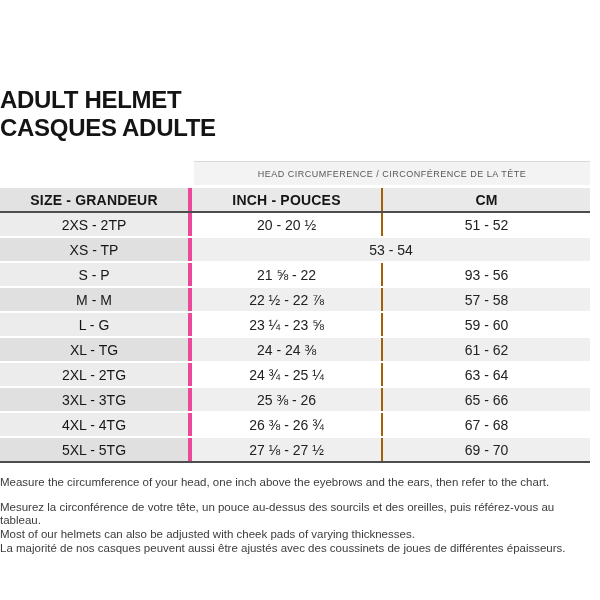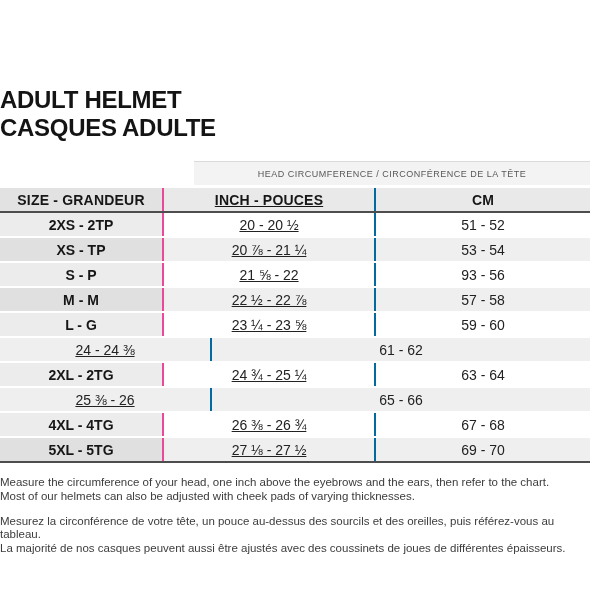--- a/index.html
+++ b/index.html
@@ -49,36 +49,36 @@
   .tbl { border-bottom: 2px solid #4d4d4d; }
   .row { display: flex; }
   .cell {
     box-sizing: border-box;
     text-align: center;
     padding: 4px 0 3px;
     font-size: 14px;
     line-height: 16px;
     color: #222;
   }
-  .c1 { width: 164px; border-right: 2px solid #ec4899; }
-  .c2 { width: 212px; border-right: 2px solid #0369a1; text-decoration: underline; }
+  .c1 { width: 192px; border-right: 4px solid #ec4899; }
+  .c2 { width: 191px; border-right: 2px solid #a16207; }
   .c3 { flex: 1; }
 
   .header-row { border-bottom: 2px solid #4d4d4d; }
   .hc {
     font-weight: bold;
     letter-spacing: 0.2px;
     color: #161616;
   }
   .header-row .c1 { background: #e2e2e2; }
   .header-row .c2, .header-row .c3 { background: #e9e9e9; }
 
   .tbody .row { border-bottom: 2px solid #fff; }
   .tbody .row:last-child { border-bottom: none; justify-content: flex-end; }
-  .size { font-weight: bold; color: #161616; }
+  .size { font-weight: normal; color: #161616; }
   .tbody .row:nth-child(odd) .c1 { background: #ececec; }
   .tbody .row:nth-child(odd) .c2,
   .tbody .row:nth-child(odd) .c3 { background: #ffffff; }
   .tbody .row:nth-child(even) .c1 { background: #e0e0e0; }
   .tbody .row:nth-child(even) .c2,
   .tbody .row:nth-child(even) .c3 { background: #efefef; }
 
   .notes {
     margin-top: 13px;
     font-size: 11.5px;
@@ -111,21 +111,20 @@
     </div>
     <div class="tbody">
   <div class="row">
     <div class="cell c1 size">2XS - 2TP</div>
     <div class="cell c2 val">20 - 20 ½</div>
     <div class="cell c3 val">51 - 52</div>
   </div>
 
   <div class="row">
     <div class="cell c1 size">XS - TP</div>
-    <div class="cell c2 val">20 ⅞ - 21 ¼</div>
     <div class="cell c3 val">53 - 54</div>
   </div>
 
   <div class="row">
     <div class="cell c1 size">S - P</div>
     <div class="cell c2 val">21 ⅝ - 22</div>
     <div class="cell c3 val">93 - 56</div>
   </div>
 
   <div class="row">
@@ -134,49 +133,51 @@
     <div class="cell c3 val">57 - 58</div>
   </div>
 
   <div class="row">
     <div class="cell c1 size">L - G</div>
     <div class="cell c2 val">23 ¼ - 23 ⅝</div>
     <div class="cell c3 val">59 - 60</div>
   </div>
 
   <div class="row">
+    <div class="cell c1 size">XL - TG</div>
     <div class="cell c2 val">24 - 24 ⅜</div>
     <div class="cell c3 val">61 - 62</div>
   </div>
 
   <div class="row">
     <div class="cell c1 size">2XL - 2TG</div>
     <div class="cell c2 val">24 ¾ - 25 ¼</div>
     <div class="cell c3 val">63 - 64</div>
   </div>
 
   <div class="row">
+    <div class="cell c1 size">3XL - 3TG</div>
     <div class="cell c2 val">25 ⅜ - 26</div>
     <div class="cell c3 val">65 - 66</div>
   </div>
 
   <div class="row">
     <div class="cell c1 size">4XL - 4TG</div>
     <div class="cell c2 val">26 ⅜ - 26 ¾</div>
     <div class="cell c3 val">67 - 68</div>
   </div>
 
   <div class="row">
     <div class="cell c1 size">5XL - 5TG</div>
     <div class="cell c2 val">27 ⅛ - 27 ½</div>
     <div class="cell c3 val">69 - 70</div>
   </div>
 </div>
   </div>
 
   <div class="notes">
     <p class="note-line">Measure the circumference of your head, one inch above the eyebrows and the ears, then refer to the chart.</p>
+    <p class="note-line spacer-top">Mesurez la circonférence de votre tête, un pouce au-dessus des sourcils et des oreilles, puis référez-vous au tableau.</p>
     <p class="note-line">Most of our helmets can also be adjusted with cheek pads of varying thicknesses.</p>
-    <p class="note-line spacer-top">Mesurez la circonférence de votre tête, un pouce au-dessus des sourcils et des oreilles, puis référez-vous au tableau.</p>
     <p class="note-line">La majorité de nos casques peuvent aussi être ajustés avec des coussinets de joues de différentes épaisseurs.</p>
   </div>
 
 </div>
 
 </body></html>

